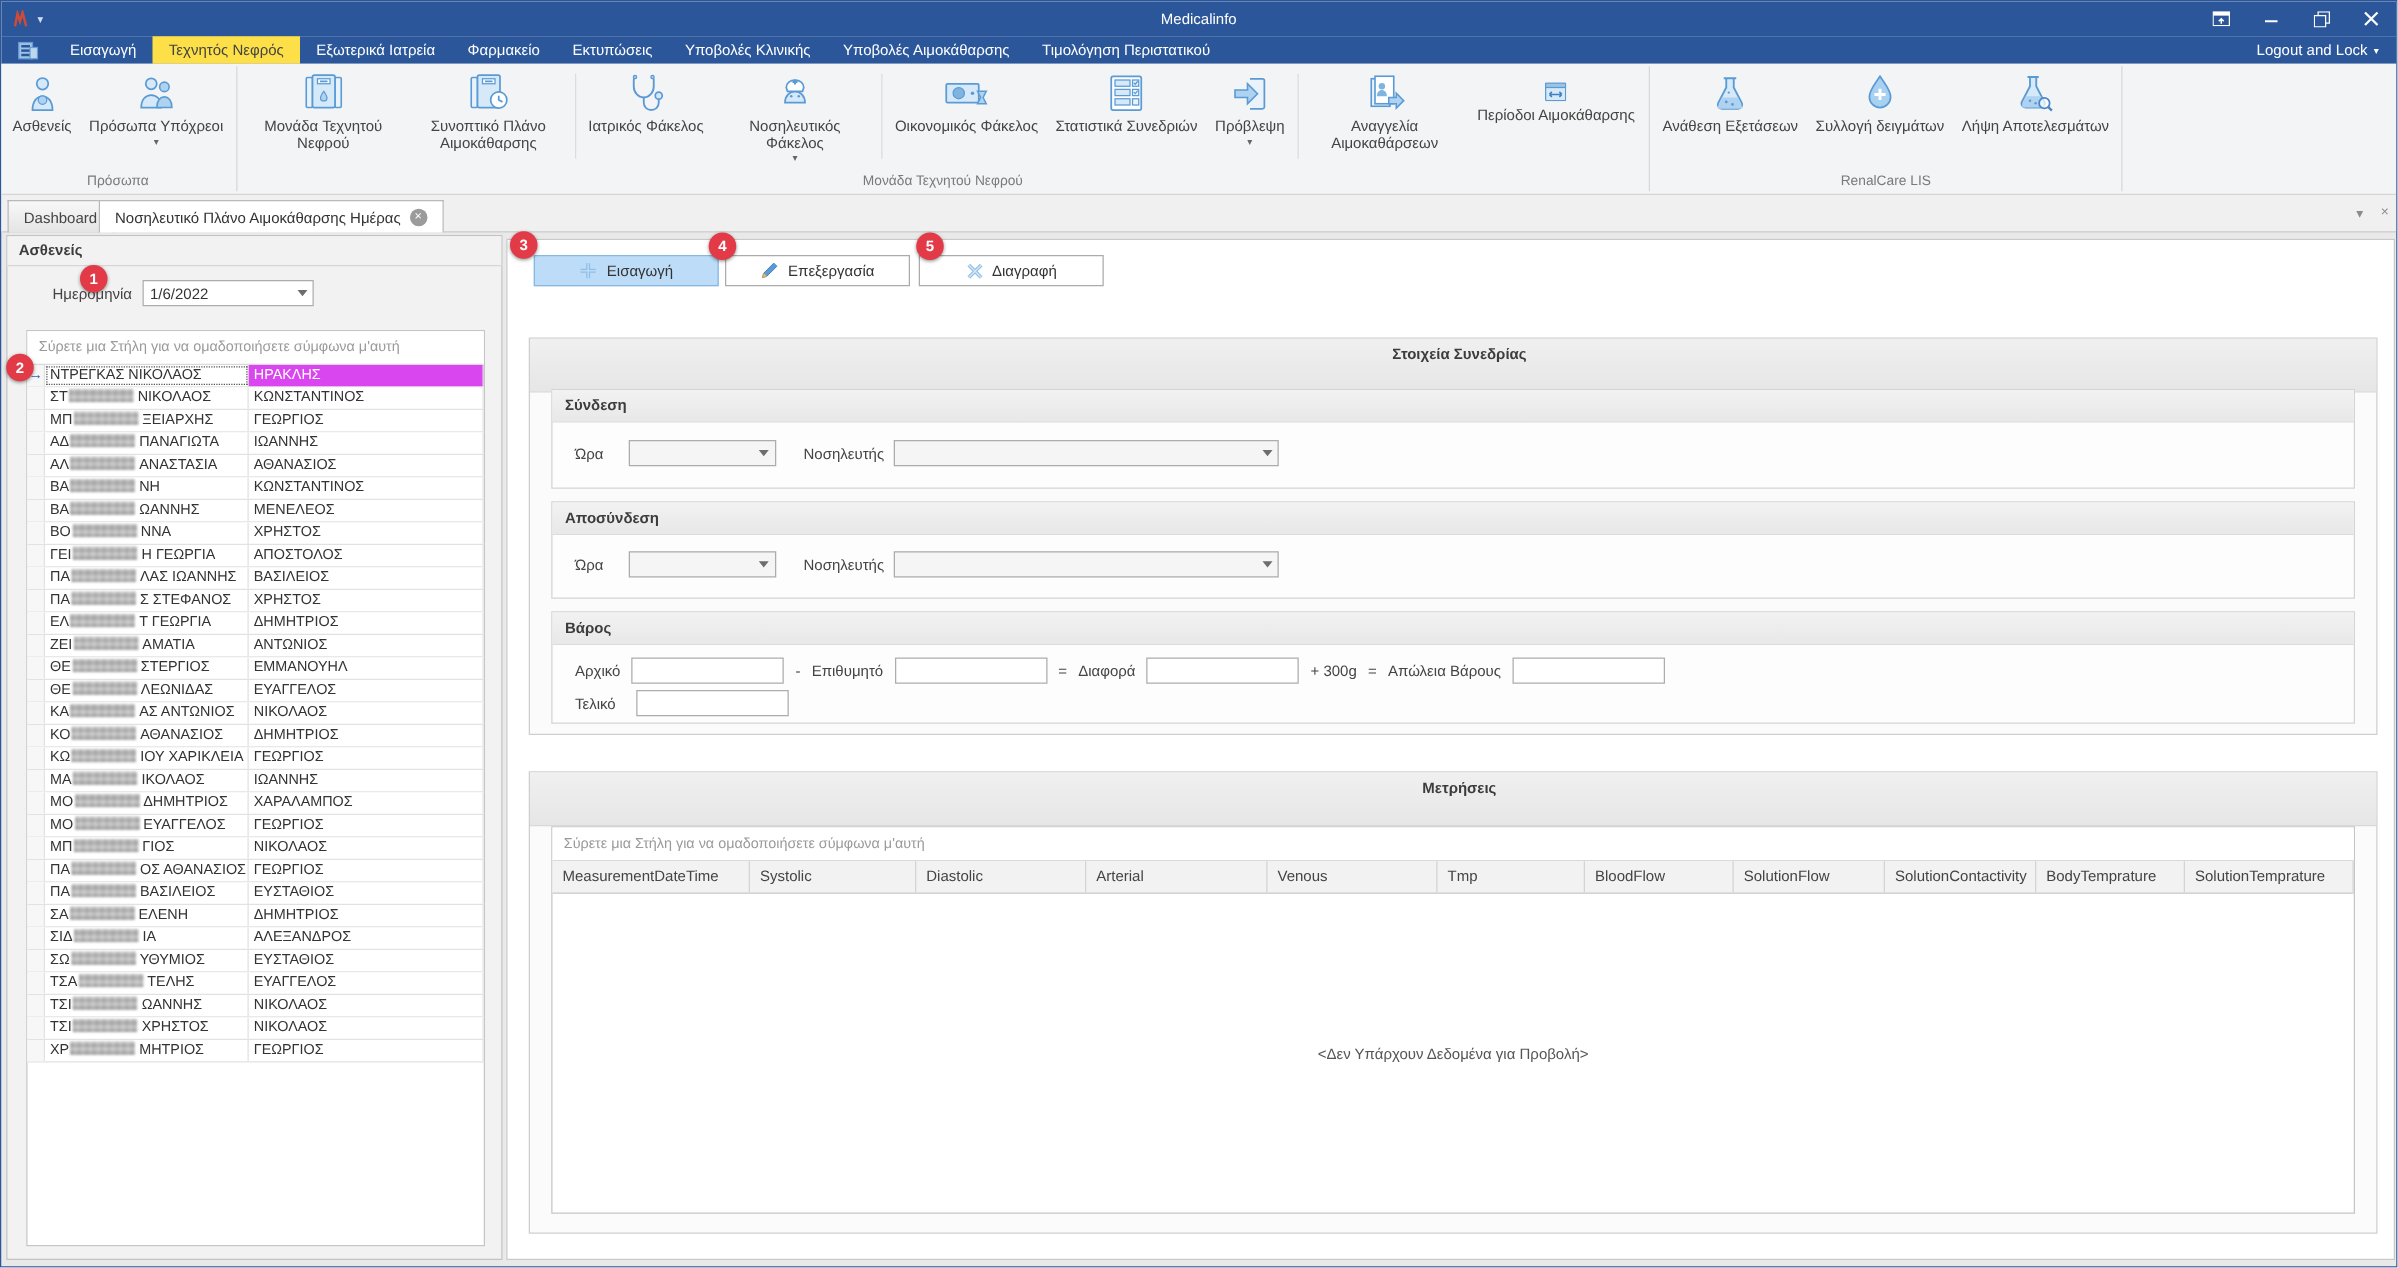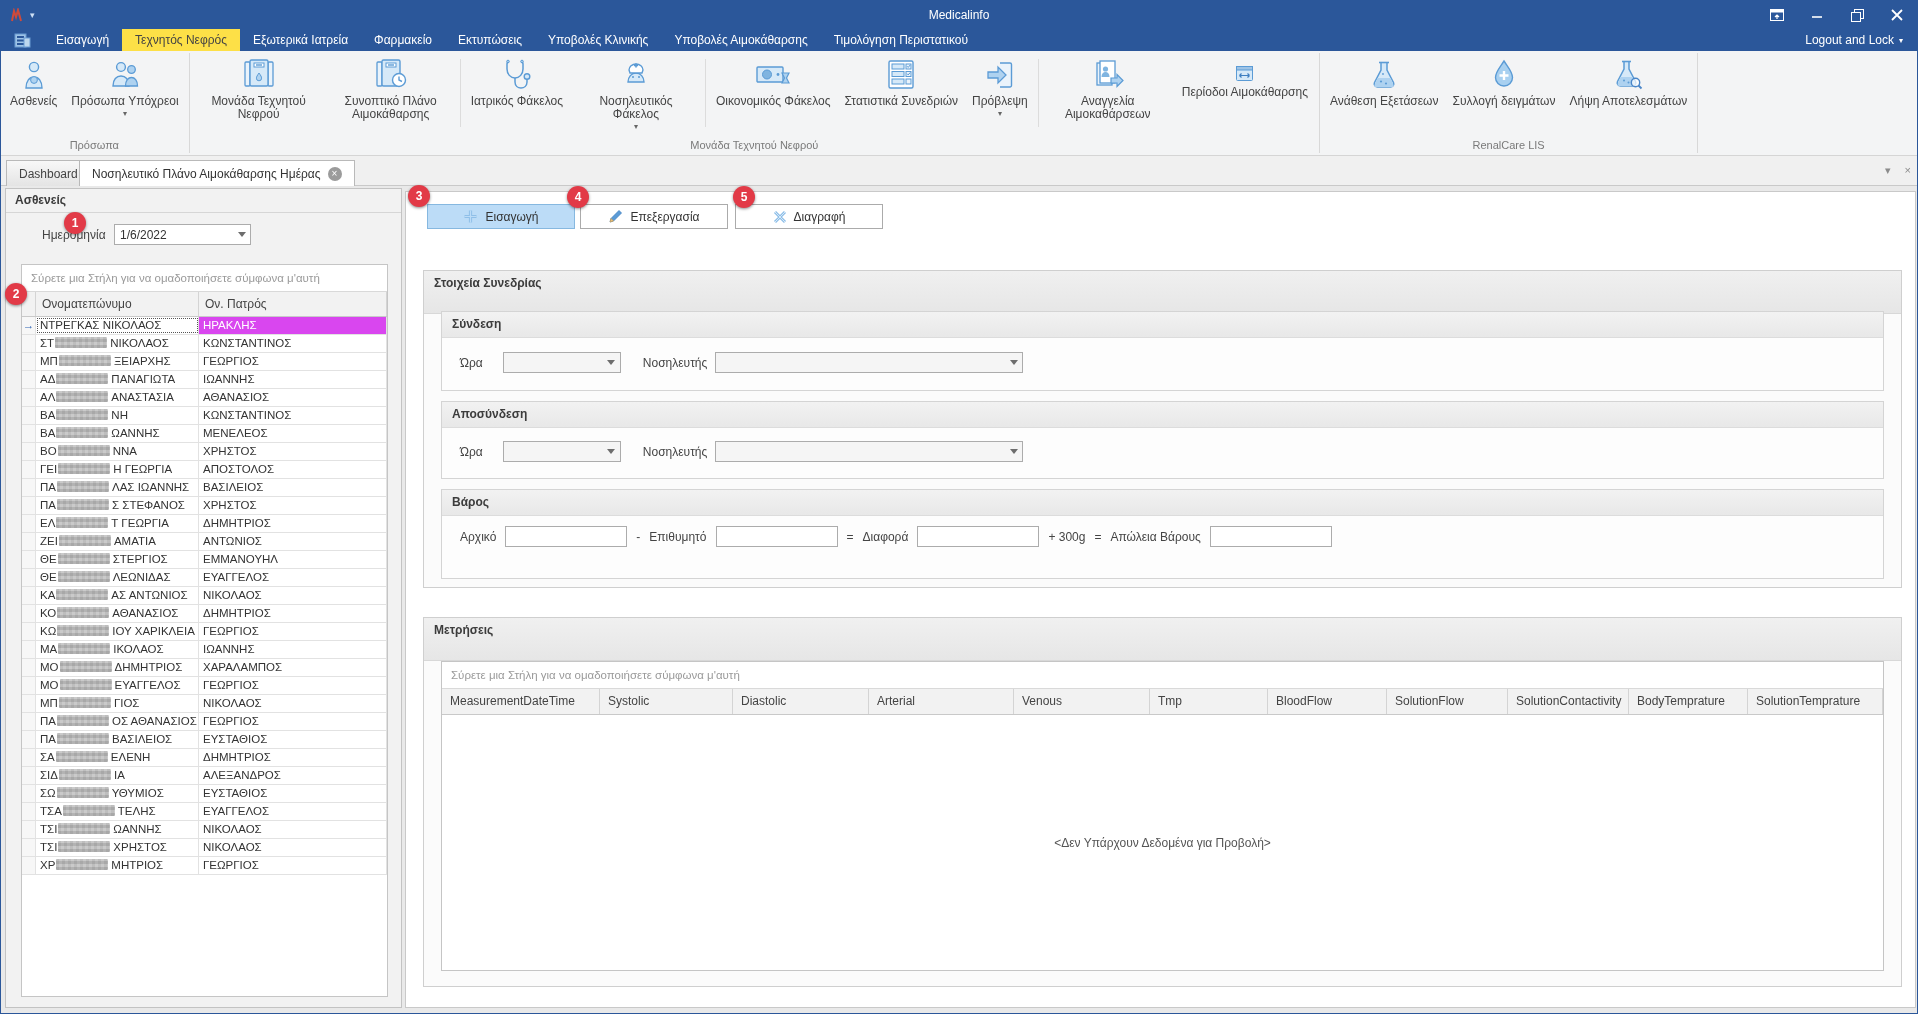--- a/index.html
+++ b/index.html
@@ -74,21 +74,21 @@
           background:repeating-linear-gradient(90deg,#d2d2d2 0 3px,#e0e0e0 3px 6px),repeating-linear-gradient(0deg,#cccccc 0 3px,#e6e6e6 3px 6px);
           background-blend-mode:multiply;filter:blur(0.7px);}
   
   .right-panel{position:absolute;left:404px;top:190px;width:1511px;height:817px;background:#fff;border:1px solid #c9c9c9;}
   .abtn{position:absolute;top:12px;height:25px;width:148px;border:1px solid #ababab;background:#fff;
         display:flex;align-items:center;justify-content:center;gap:7px;color:#333;font-size:12px;cursor:default;}
   .abtn.primary{background:#bcdcf7;border-color:#86b8e0;}
   
   .gbox{position:absolute;left:17px;width:1479px;border:1px solid #cfcfcf;background:#fbfbfb;}
   .gbox-h{height:43px;line-height:25px;padding-left:10px;font-weight:bold;color:#3c3c3c;
-          background:linear-gradient(#f0f0f0,#e6e6e6);border-bottom:1px solid #d8d8d8;}
+          background:linear-gradient(#f0f0f0,#e6e6e6);border-bottom:1px solid #d8d8d8;text-align:center;}
   .sbox{position:absolute;left:17px;right:17px;border:1px solid #d4d4d4;background:#fdfdfd;}
   .sbox-h{height:26px;line-height:25px;padding-left:10px;font-weight:bold;color:#3c3c3c;
           background:linear-gradient(#f2f2f2,#e8e8e8);border-bottom:1px solid #dcdcdc;}
   .frow{position:absolute;left:0;right:12px;display:flex;align-items:center;}
   .flabel{color:#444;white-space:nowrap;}
   .fop{color:#444;white-space:nowrap;}
   .tinput{height:21px;background:#fff;border:1px solid #acacac;}
   .combo-inline{position:static;}
   
   .mgrid{position:absolute;left:17px;right:17px;top:43px;bottom:15px;background:#fff;border:1px solid #c5c5c5;display:flex;flex-direction:column;}
@@ -385,25 +385,20 @@
       <span class="date-label">Ημερομηνία</span>
       <div class="combo date-combo">
         <span class="cval">1/6/2022</span>
         <span class="carr">
             <span class="tri"></span>
           </span>
       </div>
     </div>
     <div class="pgrid">
       <div class="ghint">Σύρετε μια Στήλη για να ομαδοποιήσετε σύμφωνα μ'αυτή</div>
-      <div class="ghead">
-        <div class="gc gc0"></div>
-        <div class="gc gc1">Ονοματεπώνυμο</div>
-        <div class="gc gc2">Ον. Πατρός</div>
-      </div>
       <div id="patient-rows">
           <div class="prow sel">
             <div class="pc pc0">→</div>
             <div class="pc pc1"><span>ΝΤΡΕΓΚΑΣ ΝΙΚΟΛΑΟΣ</span></div>
             <div class="pc pc2">ΗΡΑΚΛΗΣ</div>
           </div>
           <div class="prow">
             <div class="pc pc0"></div>
             <div class="pc pc1"><span>ΣΤ</span><span class="redact"></span><span>ΝΙΚΟΛΑΟΣ</span></div>
             <div class="pc pc2">ΚΩΝΣΤΑΝΤΙΝΟΣ</div>
@@ -638,20 +633,24 @@
           <span class="fop">-</span>
           <span class="flabel">Επιθυμητό</span>
           <input class="tinput" style="width: 122px;">
           <span class="fop">=</span>
           <span class="flabel">Διαφορά</span>
           <input class="tinput" style="width: 122px;">
           <span class="fop">+  300g</span>
           <span class="fop">=</span>
           <span class="flabel">Απώλεια Βάρους</span>
           <input class="tinput" style="width: 122px;">
+        </div>
+        <div class="frow" style="top:62px;padding-left:18px;gap:9px;">
+          <span class="flabel">Τελικό</span>
+          <input class="tinput" style="width: 122px; margin-left: 7px;">
         </div>
       </div>
     </div>
 
     <div class="gbox" style="top:425px;height:370px;">
       <div class="gbox-h">Μετρήσεις</div>
       <div class="mgrid">
         <div class="ghint">Σύρετε μια Στήλη για να ομαδοποιήσετε σύμφωνα μ'αυτή</div>
         <div class="mhead" id="mcols">
             <div class="mcol" style="width: 158px;">MeasurementDateTime</div>

